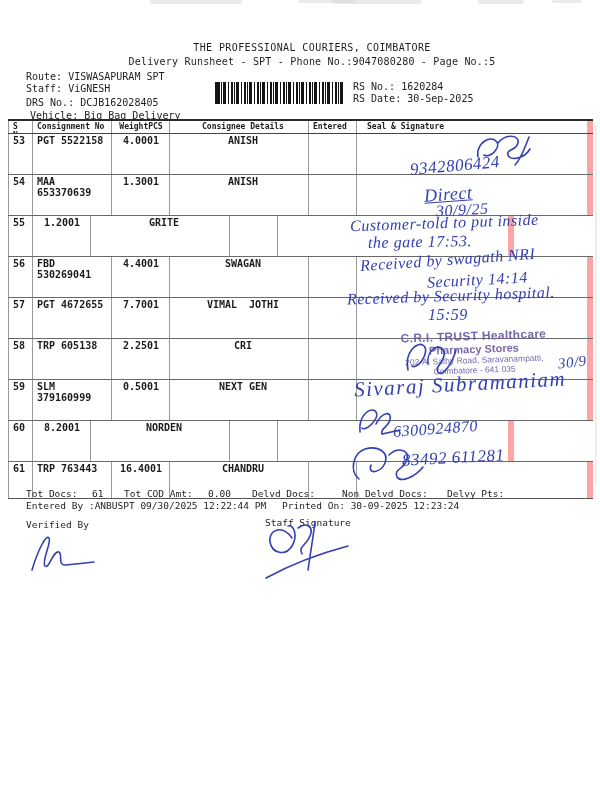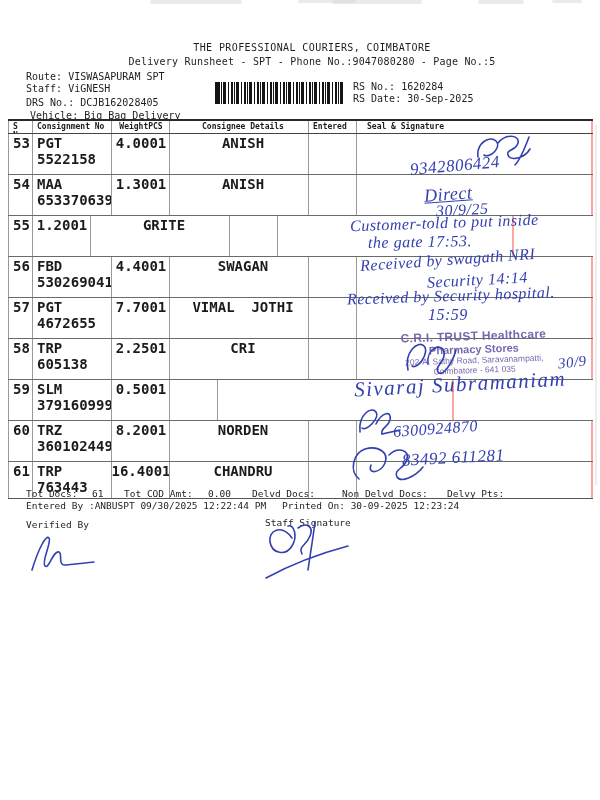--- a/index.html
+++ b/index.html
@@ -22,23 +22,23 @@
   .tbl{left:8px;top:119px;width:585px;border-top:2px solid #2a2a2a;border-bottom:1px solid #555;}
   .trow{display:flex;border-bottom:1px solid #6a6a6a;}
   .thead{height:12px;border-bottom:1px solid #444;}
   .cell{border-right:1px solid #9a9a9a;box-sizing:border-box;padding:1px 0 0 4px;overflow:hidden;}
   .cell:first-child{border-left:1px solid #9a9a9a;}
   .c-sno{width:25px;}
   .c-con{width:79px;}
   .c-wp{width:58px;display:flex;justify-content:center;padding-left:6px;padding-right:5px;}
   .c-consignee{width:139px;padding-left:8px;white-space:pre;text-align:center;}
   .c-rem{width:48px;}
-  .c-seal{width:236px;border-right:2px solid #fca5a5;padding-left:10px;}
+  .c-seal{width:236px;border-right:6px solid #fca5a5;padding-left:10px;}
   .hfont{font-size:8px;font-weight:bold;}
-  .dfont{font-size:14px;font-weight:bold;}
+  .dfont{font-size:10px;font-weight:bold;}
   .r40{height:40px;}
   .r36{height:36px;}
   
   .ink{font-family:"Liberation Serif", serif;font-style:italic;color:#3340b0;white-space:pre;letter-spacing:.5px;}
   .sig path{fill:none;stroke:#3340b0;stroke-width:1.6;stroke-linecap:round;}
   .stamp{color:#6d5ba6;font-family:"Liberation Sans", sans-serif;text-align:center;opacity:.92;}
   .stamp .s1{font-size:12px;font-weight:bold;letter-spacing:.3px;}
   .stamp .s2{font-size:11px;font-weight:bold;}
   .stamp .s3{font-size:8.5px;}
   
@@ -145,26 +145,26 @@
     <div class="cell c-rem"></div>
     <div class="cell c-seal"></div>
   </div>
   <div class="trow r40">
     <div class="cell c-sno dfont">59</div>
     <div class="cell c-con dfont">SLM 379160999</div>
     <div class="cell c-wp dfont">
         <span>0.500</span>
         <span>1</span>
       </div>
+    <div class="cell c-consignee dfont">NEXT GEN</div>
     <div class="cell c-rem"></div>
     <div class="cell c-seal"></div>
   </div>
   <div class="trow r40">
     <div class="cell c-sno dfont">60</div>
-    <div class="cell c-con dfont">TRZ 360102449</div>
     <div class="cell c-wp dfont">
         <span>8.200</span>
         <span>1</span>
       </div>
     <div class="cell c-consignee dfont">NORDEN</div>
     <div class="cell c-rem"></div>
     <div class="cell c-seal"></div>
   </div>
   <div class="trow r36" style="border-bottom:none">
     <div class="cell c-sno dfont">61</div>

